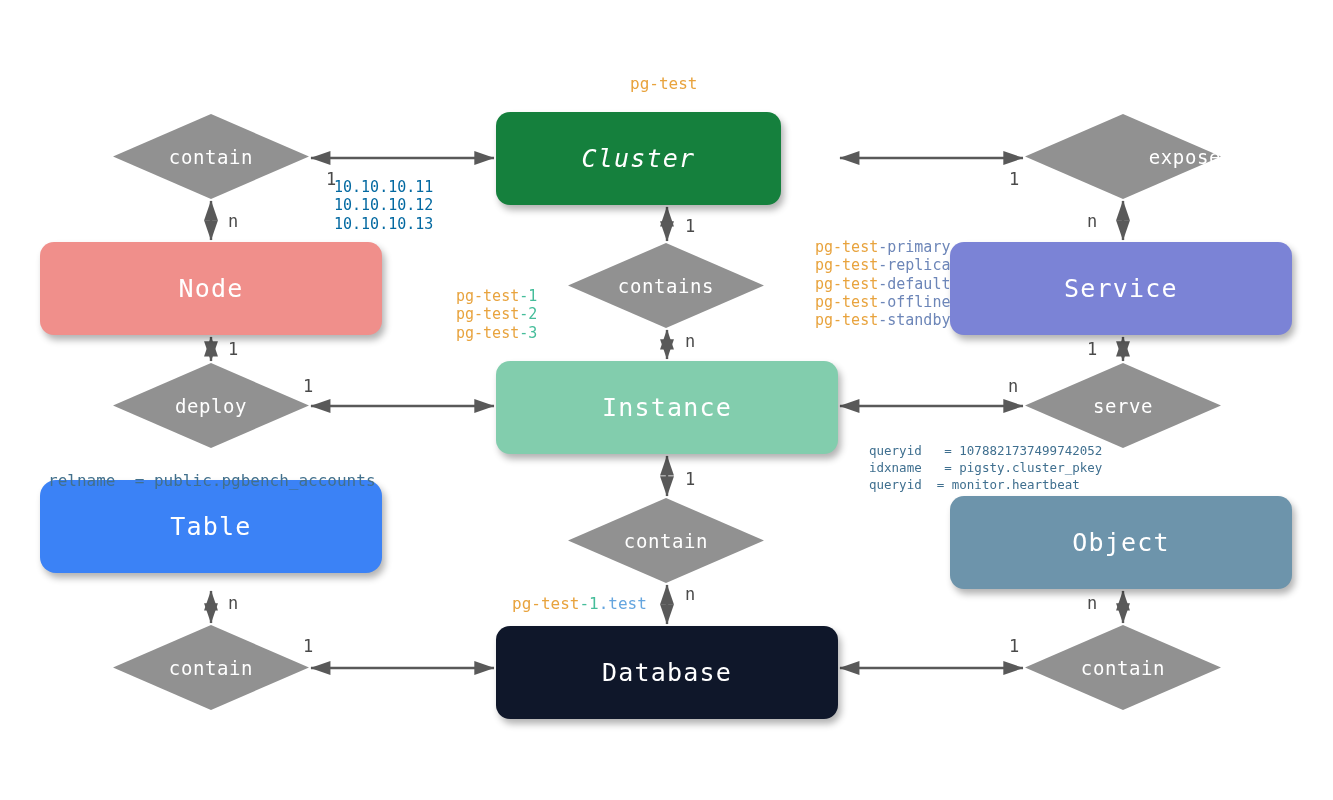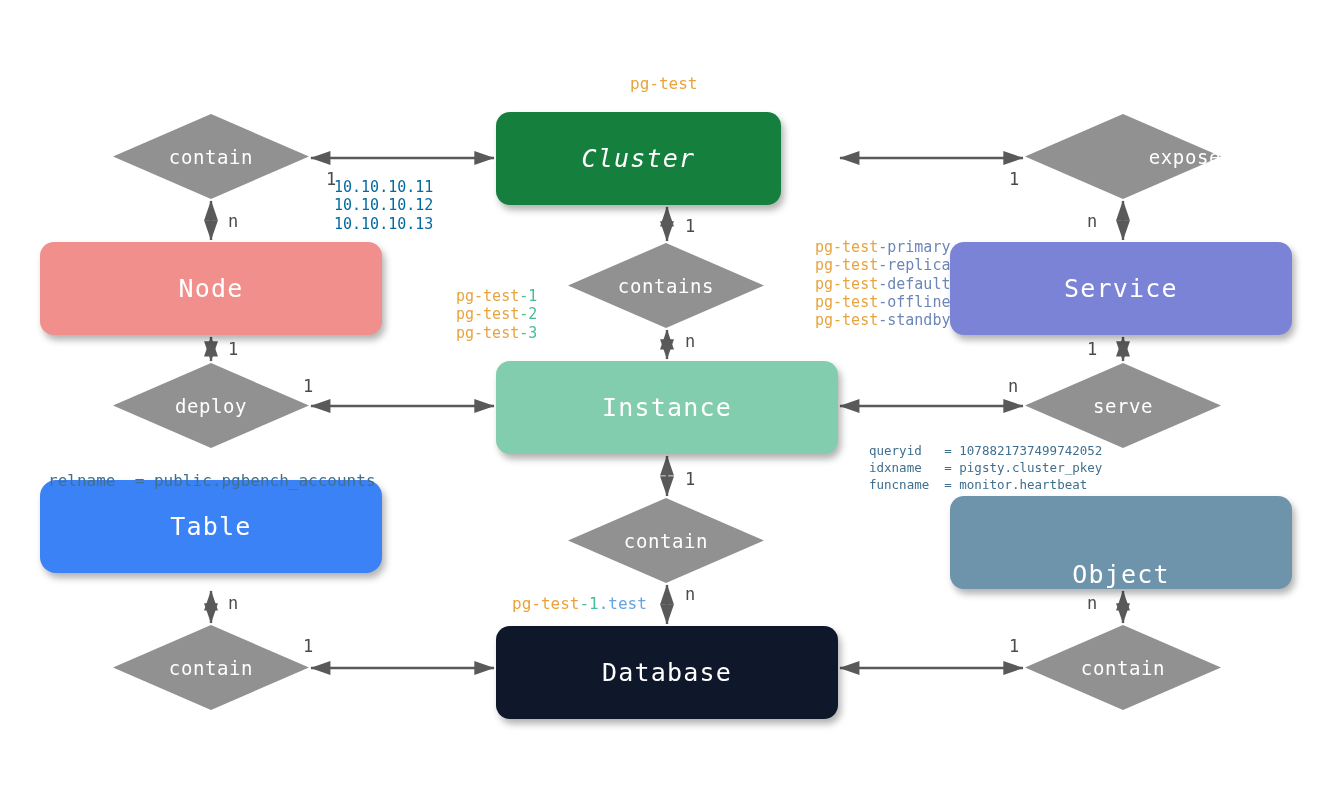--- a/index.html
+++ b/index.html
@@ -128,21 +128,21 @@
       </div>
       <div class="entity" style="left: 950px; top: 242px; width: 342px; height: 93px; background: rgb(123, 131, 214);">
         <span>Service</span>
       </div>
       <div class="entity" style="left: 496px; top: 361px; width: 342px; height: 93px; background: rgb(130, 205, 173);">
         <span>Instance</span>
       </div>
       <div class="entity" style="left: 40px; top: 480px; width: 342px; height: 93px; background: #3b82f6; border-radius: 16px;">
         <span>Table</span>
       </div>
-      <div class="entity" style="left: 950px; top: 496px; width: 342px; height: 93px; background: rgb(109, 148, 171); align-items: flex-end;">
+      <div class="entity" style="left: 950px; top: 496px; width: 342px; height: 93px; background: rgb(109, 148, 171);">
         <span>Object</span>
       </div>
       <div class="entity" style="left: 496px; top: 626px; width: 342px; height: 93px; background: #0f172a;">
         <span>Database</span>
       </div>
     </div>
   <div id="relationships-layer">
       <div class="diamond" style="left: 113px; top: 114px; width: 196px; height: 85px;">
         <div class="shape" style="background: rgb(145, 145, 145);"></div>
         <span class="dlabel">contain</span>
@@ -192,18 +192,18 @@
       <div class="card" style="left: 228px; top: 595px;">n</div>
       <div class="card" style="left: 303px; top: 638px;">1</div>
       <div class="card" style="left: 1087px; top: 595px;">n</div>
       <div class="card" style="left: 1009px; top: 638px;">1</div>
     </div>
   <div id="annotations-layer">
       <div class="annot big" style="left: 630px; top: 74px;"><div><span class="c-orange">pg-test</span></div></div>
       <div class="annot" style="left: 334px; top: 178px;"><div><span class="c-red">10.10.10.11</span></div><div><span class="c-red">10.10.10.12</span></div><div><span class="c-red">10.10.10.13</span></div></div>
       <div class="annot" style="left: 456px; top: 287px;"><div><span class="c-orange">pg-test</span><span class="c-teal">-1</span></div><div><span class="c-orange">pg-test</span><span class="c-teal">-2</span></div><div><span class="c-orange">pg-test</span><span class="c-teal">-3</span></div></div>
       <div class="annot" style="left: 815px; top: 238px;"><div><span class="c-orange">pg-test</span><span class="c-blue">-primary</span></div><div><span class="c-orange">pg-test</span><span class="c-blue">-replica</span></div><div><span class="c-orange">pg-test</span><span class="c-blue">-default</span></div><div><span class="c-orange">pg-test</span><span class="c-blue">-offline</span></div><div><span class="c-orange">pg-test</span><span class="c-blue">-standby</span></div></div>
-      <div class="annot small" style="left: 869px; top: 443px;"><div><span class="c-dblue">queryid   = 1078821737499742052</span></div><div><span class="c-dblue">idxname   = pigsty.cluster_pkey</span></div><div><span class="c-dblue">funcname  = monitor.heartbeat</span></div></div>
+      <div class="annot small" style="left: 869px; top: 443px;"><div><span class="c-dblue">queryid   = 1078821737499742052</span></div><div><span class="c-dblue">idxname   = pigsty.cluster_pkey</span></div><div><span class="c-dblue">queryid  = monitor.heartbeat</span></div></div>
       <div class="annot big" style="left: 48px; top: 471px;"><div><span class="c-steel">relname  = public.pgbench_accounts</span></div></div>
       <div class="annot big" style="left: 512px; top: 594px;"><div><span class="c-orange">pg-test</span><span class="c-teal">-1</span><span class="c-lblue">.test</span></div></div>
     </div>
 
 </div>
 
 </body></html>

